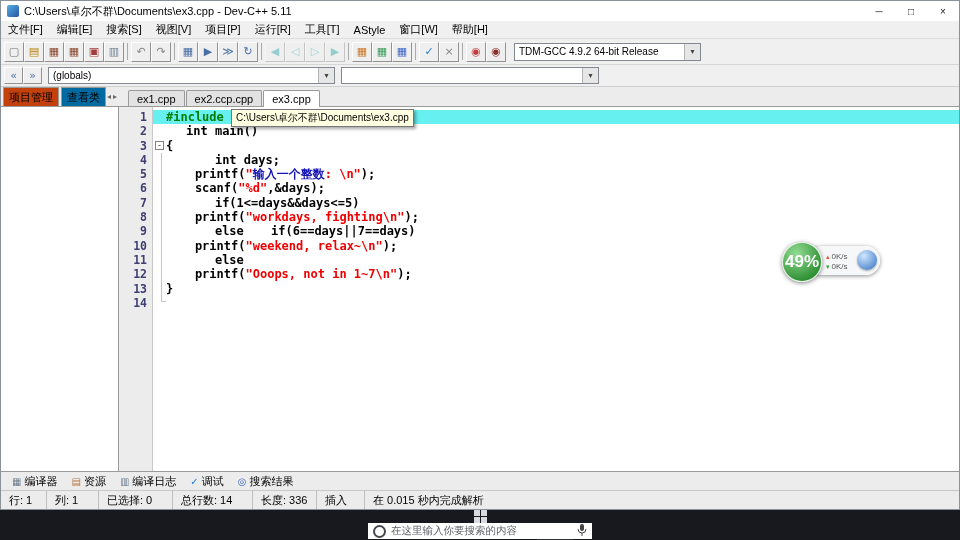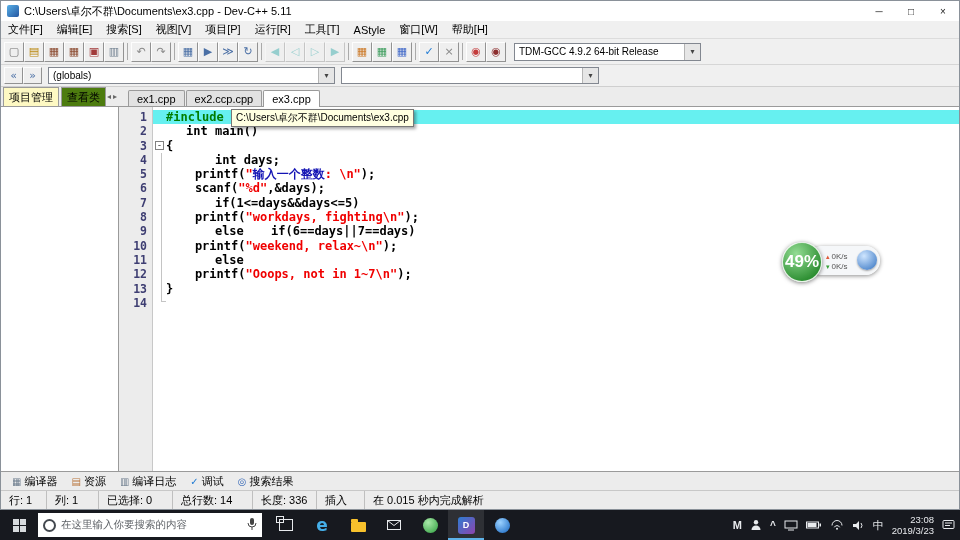--- a/index.html
+++ b/index.html
@@ -29,22 +29,22 @@
          font-size:10px;box-sizing:border-box;overflow:hidden;}
   .combo-text{flex:1;padding:0 4px;white-space:nowrap;overflow:hidden;}
   .combo-arrow{width:15px;height:100%;background:#e6e6e6;border-left:1px solid #b5b5b5;flex:none;
                display:flex;align-items:center;justify-content:center;font-size:8px;color:#444;}
   .compiler{width:187px;margin-left:8px;}
   .globals{width:287px;margin-left:6px;height:17px;}
   .members{width:258px;margin-left:6px;height:17px;}
   
   .tabstrip{height:19px;display:flex;align-items:flex-end;background:#ececec;border-bottom:1px solid #9a9a9a;flex:none;}
   .panel-tabs{width:117px;display:flex;align-items:flex-end;height:100%;flex:none;}
-  .ptab{padding:2px 5px 1px;font-size:11px;border:1px solid #9a9a9a;border-bottom:none;background:#4d7c0f;margin-left:2px;white-space:nowrap;}
-  .ptab.active{background:#fef9c3;}
+  .ptab{padding:2px 5px 1px;font-size:11px;border:1px solid #9a9a9a;border-bottom:none;background:#0369a1;margin-left:2px;white-space:nowrap;}
+  .ptab.active{background:#c2410c;}
   .ptarrow{font-size:8px;color:#666;padding:0 1px;align-self:center;}
   .editor-tabs{display:flex;align-items:flex-end;margin-left:10px;}
   .etab{padding:2px 8px 1px;font-size:11px;border:1px solid #9a9a9a;border-bottom:none;background:#e2e2e2;
         margin-right:1px;border-radius:2px 2px 0 0;white-space:nowrap;}
   .etab.active{background:#fff;position:relative;top:1px;padding-bottom:2px;}
   
   .main{flex:1;display:flex;min-height:0;}
   .sidebar{width:117px;flex:none;background:#fff;border-right:1px solid #9a9a9a;}
   .editor{flex:1;background:#fff;position:relative;display:flex;overflow:hidden;
           font-family:"DejaVu Sans Mono","Liberation Mono",monospace;font-size:12px;font-weight:700;}
@@ -88,21 +88,21 @@
   .fw-row{font-size:8px;color:#555;display:flex;align-items:center;gap:2px;line-height:10px;font-weight:400;text-align:center;}
   .fw-up{color:#e05a3a;font-size:7px;}
   .fw-down{color:#39a23c;font-size:7px;}
   .fw-sub{position:absolute;right:3px;top:4px;width:20px;height:20px;border-radius:50%;
           background:radial-gradient(circle at 35% 30%,#cfe6ff,#2f6fbf);box-shadow:0 1px 2px rgba(0,0,0,.35);}
   .fw-ball{position:absolute;left:0;top:2px;width:38px;height:38px;border-radius:50%;
            background:radial-gradient(circle at 35% 28%,#93dc93,#2e8f33 75%);
            border:1px solid rgba(255,255,255,.85);box-shadow:0 1px 4px rgba(0,0,0,.5);
            display:flex;align-items:center;justify-content:center;color:#fff;font-size:17px;font-weight:700;}
   
-  .taskbar{position:absolute;left:0;bottom:0;width:960px;height:30px;background:#17191f;display:flex;align-items:center;color:#e8eaed;}
+  .taskbar{position:absolute;left:0;bottom:0;width:960px;height:30px;background:#17191f;display:flex;align-items:center;color:#e8eaed;flex-direction:column;}
   .start{width:38px;height:30px;border:none;background:transparent;display:flex;align-items:center;justify-content:center;padding:0;}
   .winlogo{display:grid;grid-template-columns:6px 6px;grid-gap:1px;}
   .winlogo i{width:6px;height:6px;background:#d7dade;display:block;}
   .searchbox{width:224px;height:24px;background:#fff;display:flex;align-items:center;gap:5px;padding:0 5px;box-sizing:border-box;}
   .cortana-ring{width:13px;height:13px;border:2px solid #43484f;border-radius:50%;box-sizing:border-box;flex:none;}
   .search-ph{flex:1;font-size:10.5px;color:#5f6368;white-space:nowrap;overflow:hidden;font-weight:400;}
   .apps{display:flex;height:100%;margin-left:6px;}
   .app{width:36px;height:100%;display:flex;align-items:center;justify-content:center;background:transparent;border:none;padding:0;}
   .app.active{background:rgba(255,255,255,.10);box-shadow:inset 0 -2px 0 #5eb2e8;}
   .tv-icon{width:12px;height:10px;border:1px solid #e8eaed;position:relative;}

